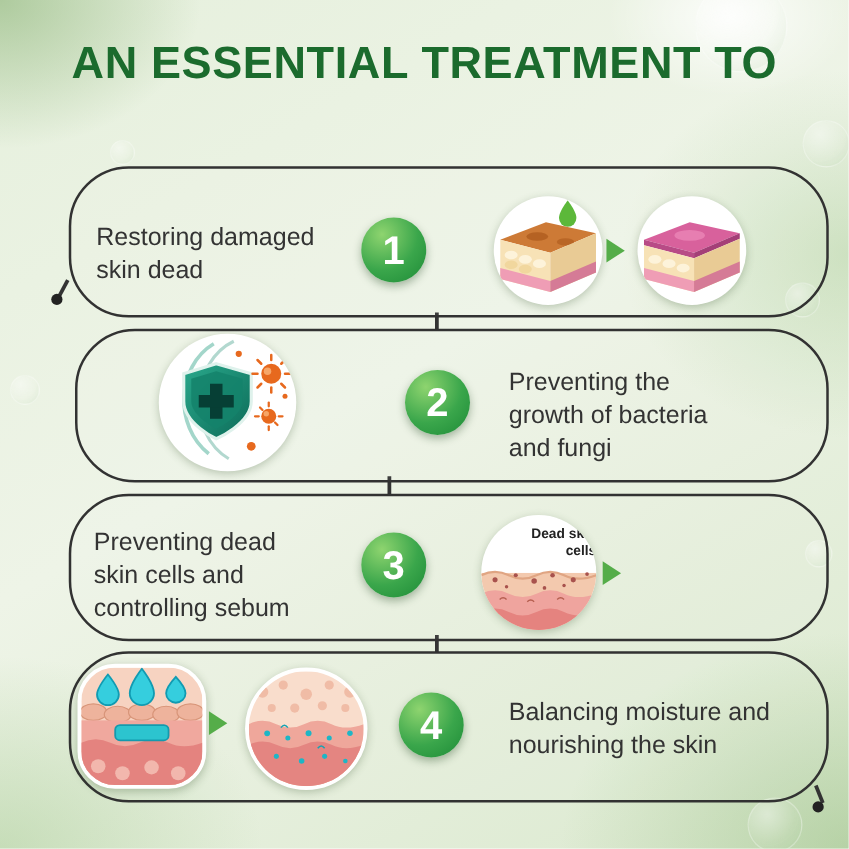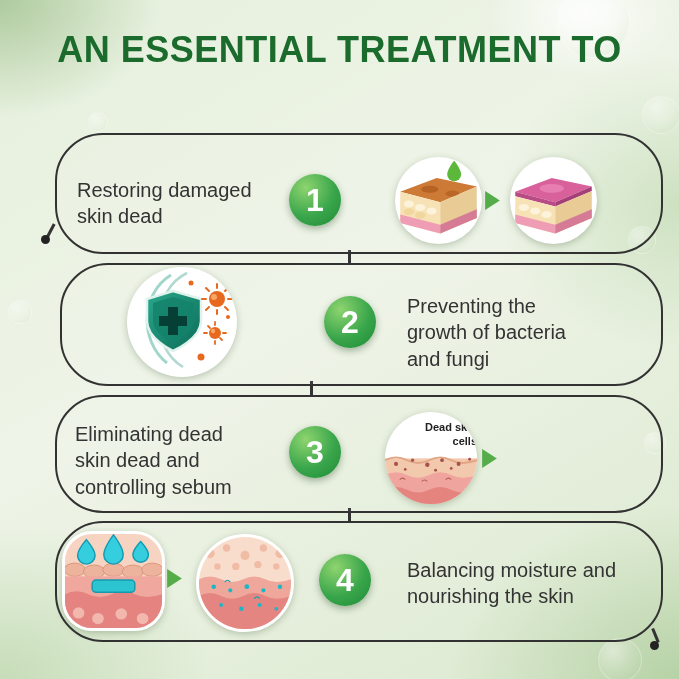--- a/index.html
+++ b/index.html
@@ -198,21 +198,21 @@
         </g>
         <circle cx="86" cy="64" r="2.2" fill="#f6a668"></circle>
       </g>
       <circle cx="74" cy="90" r="3.5" fill="#e7691e"></circle>
       <circle cx="64" cy="16" r="2.5" fill="#e7691e"></circle>
       <circle cx="101" cy="50" r="2" fill="#e7691e"></circle>
     </svg>
   </div>
 
   <section class="box box3">
-    <div class="step-text text3">Eliminating dead skin dead and controlling sebum</div>
+    <div class="step-text text3">Preventing dead skin cells and controlling sebum</div>
   </section>
   <div class="num n3">
     <span>3</span>
   </div>
   <div class="disc c3a">
     <div class="skin-label">
       <span>Dead skin cells</span>
     </div>
     <svg class="skin-svg" viewBox="0 0 100 58" preserveAspectRatio="none">
       <rect x="0" y="8" width="100" height="50" fill="#f3c9ae"></rect>

